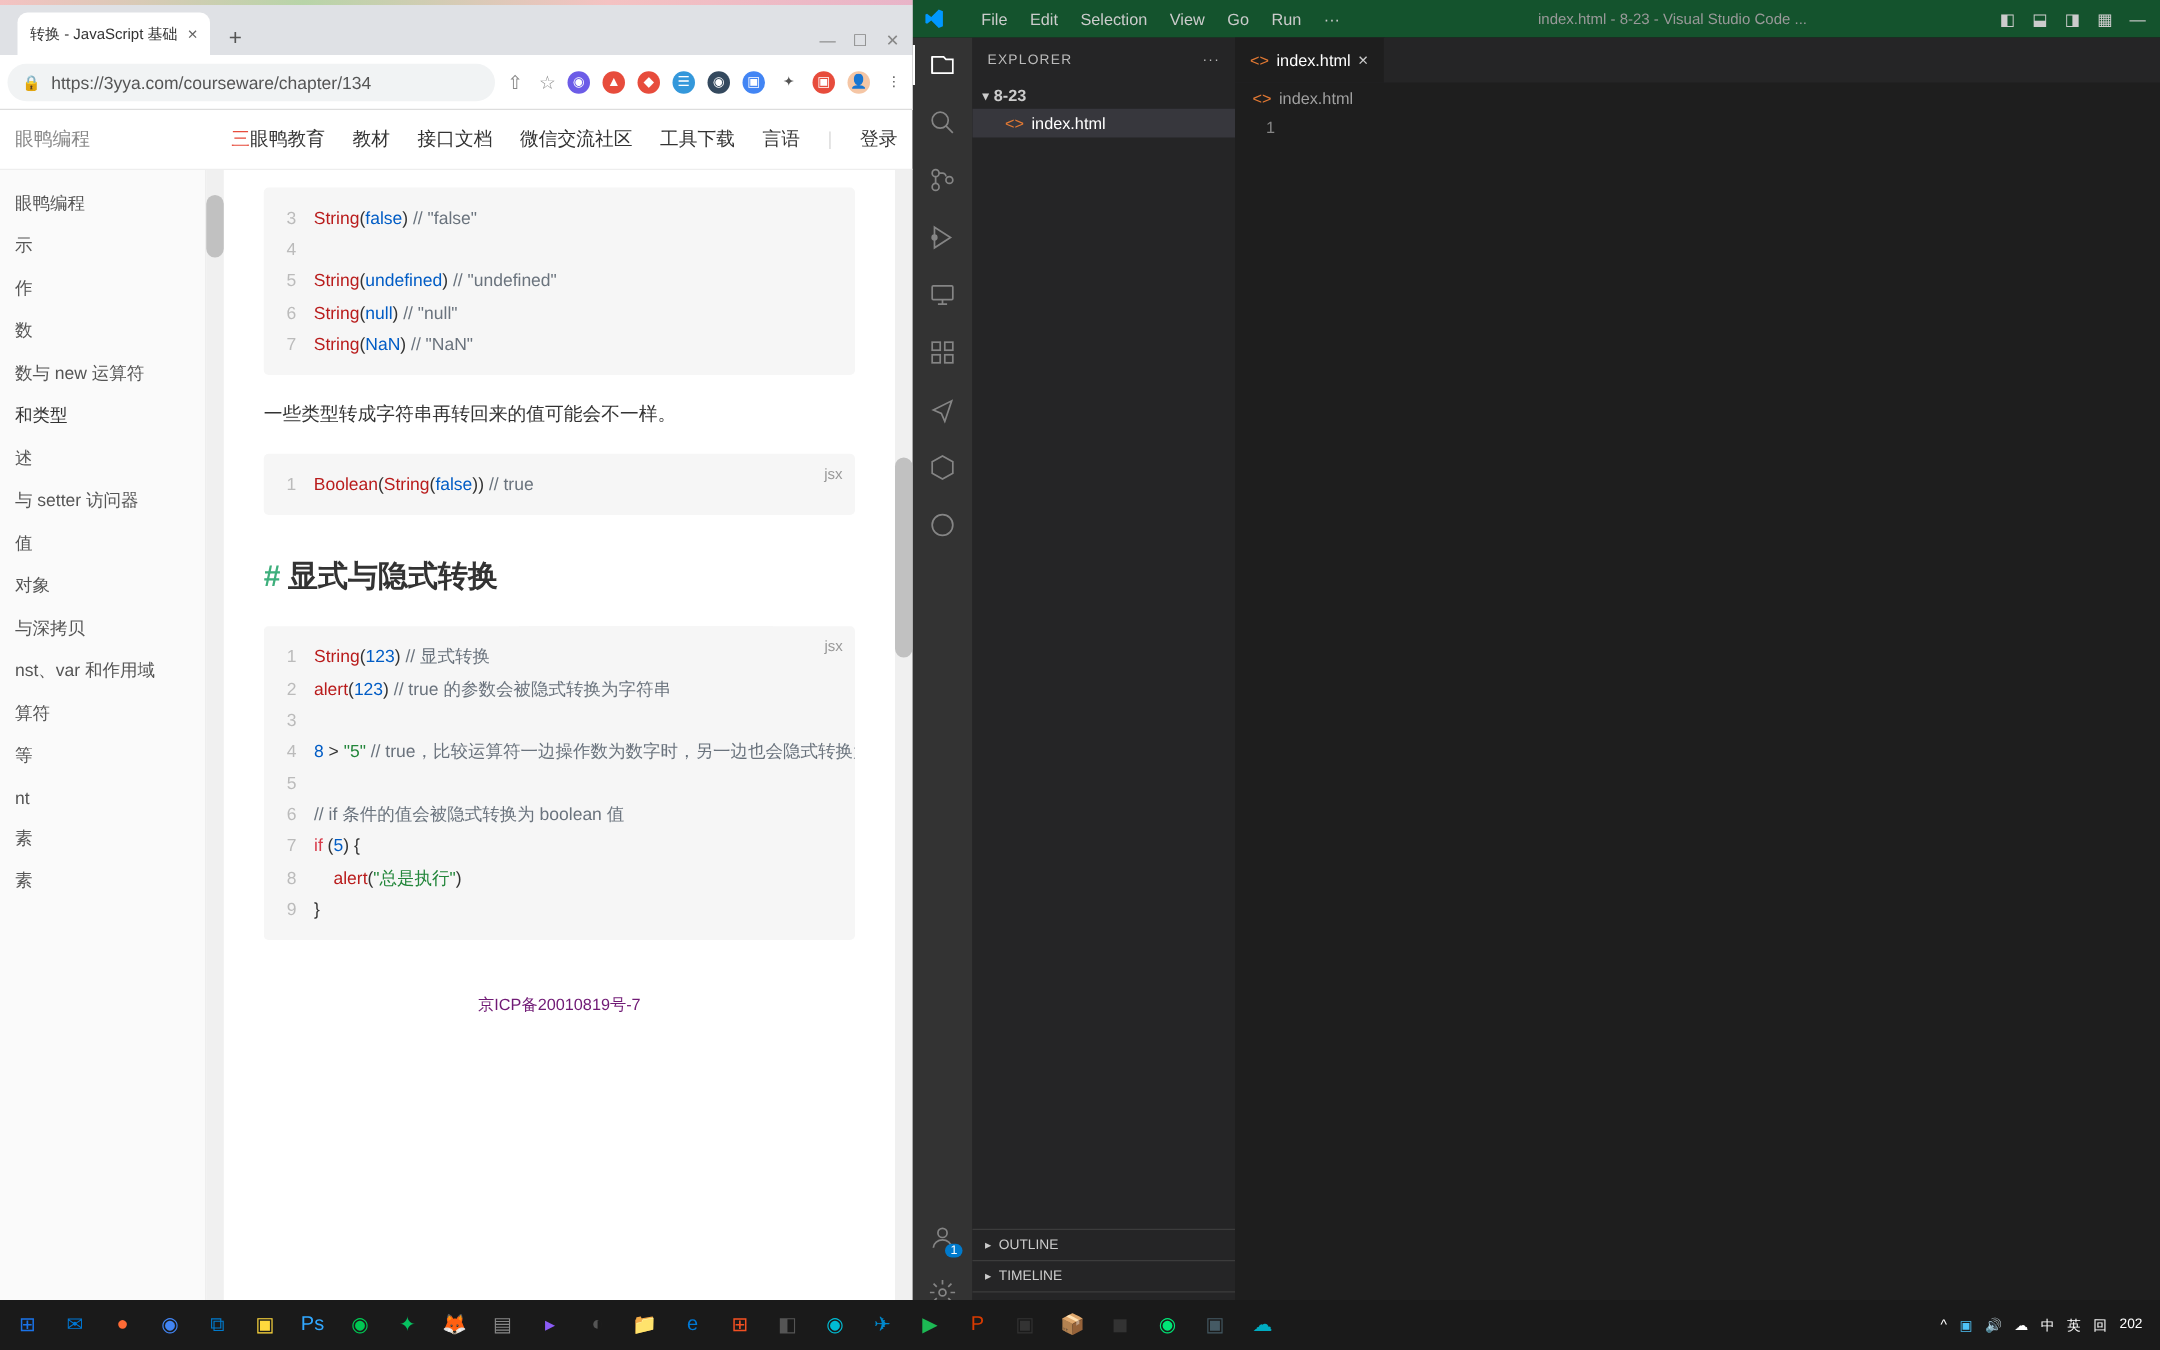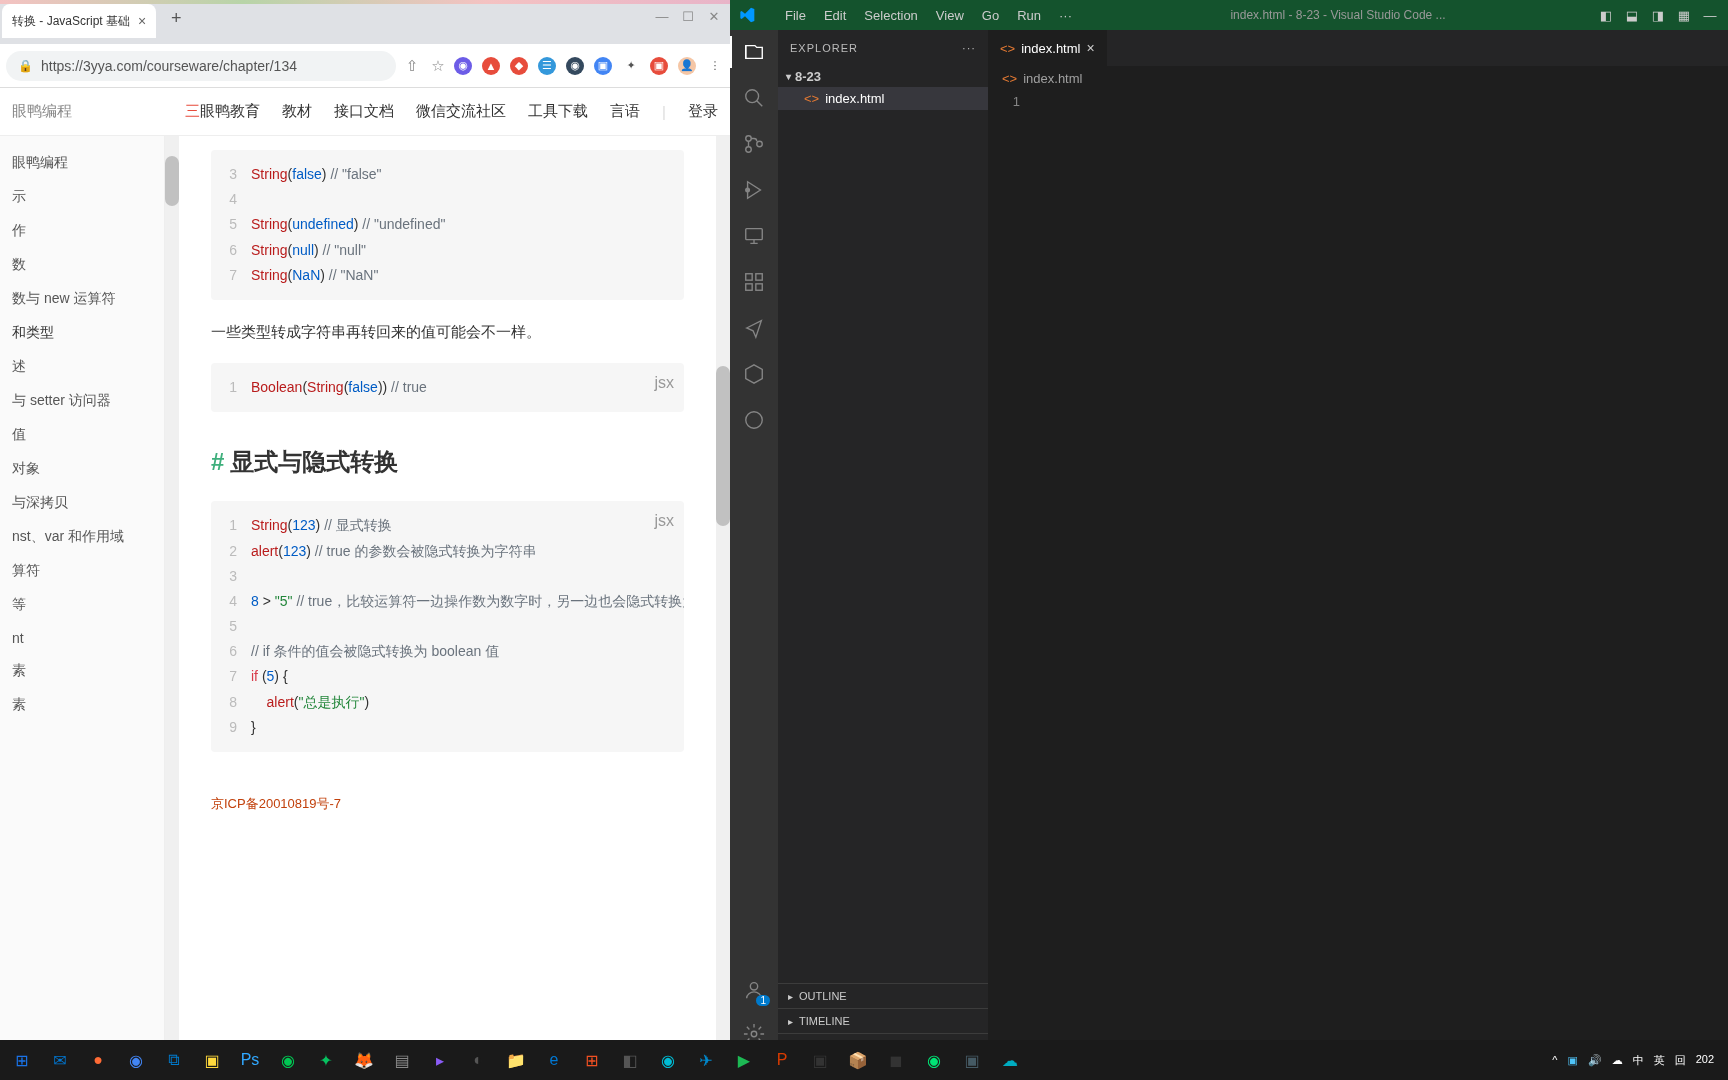--- a/index.html
+++ b/index.html
@@ -1,20 +1,20 @@
 <!DOCTYPE html>
 <html><head>
 <meta charset="utf-8">
 <style>
 *{margin:0;padding:0;box-sizing:border-box;font-family:-apple-system,"Segoe UI",sans-serif}
 body{width:1728px;height:1080px;overflow:hidden;display:flex;background:#1e1e1e}
 
 .browser{width:730px;height:1080px;background:#fff;display:flex;flex-direction:column;position:relative}
 .titlebar{height:4px;background:linear-gradient(90deg,#f4c2c2,#b8d4a8,#f4c2c2,#e8b4c8);}
-.tabs-row{height:40px;background:#dfe1e5;display:flex;align-items:flex-start;padding-left:2px}
+.tabs-row{height:40px;background:#dfe1e5;display:flex;align-items:flex-end;padding-left:14px}
 .tab{height:34px;background:#fff;border-radius:8px 8px 0 0;display:flex;align-items:center;padding:0 10px;font-size:12px;color:#333;max-width:180px;position:relative}
 .tab-close{margin-left:8px;font-size:14px;color:#666;cursor:pointer}
 .new-tab{width:28px;height:28px;display:flex;align-items:center;justify-content:center;margin-left:6px;font-size:18px;color:#555;border-radius:50%}
 .tabs-right{margin-left:auto;display:flex;gap:2px;padding-right:4px}
 .win-btn{width:24px;height:24px;display:flex;align-items:center;justify-content:center;color:#888;font-size:13px}
 .addr-row{height:44px;background:#fff;display:flex;align-items:center;padding:0 6px;gap:6px;border-bottom:1px solid #ddd}
 .nav-btn{width:20px;height:20px;color:#888;font-size:15px;display:flex;align-items:center;justify-content:center}
 .url-bar{flex:1;height:30px;background:#f1f3f4;border-radius:15px;display:flex;align-items:center;padding:0 12px;gap:8px;font-size:14px;color:#555}
 .lock{font-size:12px}
 .addr-icons{display:flex;gap:10px;align-items:center}
@@ -23,35 +23,35 @@
 .brand{font-weight:400}
 .brand .b1{color:#e74c3c}
 .brand .b2{color:#333}
 .site-nav .divider{color:#ddd}
 .page{flex:1;display:flex;overflow:hidden}
 .sidebar{width:165px;background:#fafafa;overflow-y:auto;font-size:14px;color:#555;padding:10px 0;border-right:1px solid #eee}
 .sidebar div{padding:8px 12px;white-space:nowrap;overflow:hidden}
 .sidebar .active{color:#333;font-weight:400}
 .content{flex:1;padding:0 32px 20px;overflow-y:auto;font-size:15px;color:#333;line-height:1.8}
 .code{background:#f6f6f6;border-radius:4px;padding:12px 0;margin:14px 0;font-family:Consolas,monospace;font-size:14px;position:relative;overflow-x:auto}
-.code .lang{position:absolute;top:6px;right:10px;font-size:16px;color:#999}
+.code .lang{position:absolute;top:6px;right:10px;font-size:12px;color:#999}
 .line{display:flex}
 .ln{width:40px;text-align:right;color:#bbb;padding-right:14px;user-select:none;flex-shrink:0}
 .cd{white-space:pre}
 .k-fn{color:#b91c1c}
 .k-kw{color:#d73a49}
 .k-num{color:#005cc5}
 .k-str{color:#22863a}
 .k-bool{color:#005cc5}
 .k-cmt{color:#6a737d}
 .k-op{color:#333}
 .para{margin:18px 0}
 h2{font-size:24px;margin:28px 0 18px;display:flex;align-items:center;gap:6px}
 h2 .hash{color:#3eaf7c}
-.footer-icp{text-align:left;color:#c2410c;font-size:13px;margin-top:40px}
+.footer-icp{text-align:center;color:#701a75;font-size:13px;margin-top:40px}
 .page-scroll{width:14px;background:#f0f0f0;position:relative}
 .page-scroll .thumb{position:absolute;top:230px;width:14px;height:160px;background:#c1c1c1;border-radius:7px}
 
 
 .vscode{flex:1;height:1080px;background:#1e1e1e;display:flex;flex-direction:column;color:#ccc;font-size:13px}
 .vs-titlebar{height:30px;background:#14532d;display:flex;align-items:center;padding:0 8px;gap:21px}
 .vs-logo{width:18px;height:18px;display:flex;align-items:center;justify-content:center;color:#0098ff}
 .vs-menu{display:flex;gap:2px}
 .vs-menu span{padding:4px 8px;font-size:13px;color:#ccc}
 .vs-title{flex:1;text-align:center;color:#999;font-size:12px}

